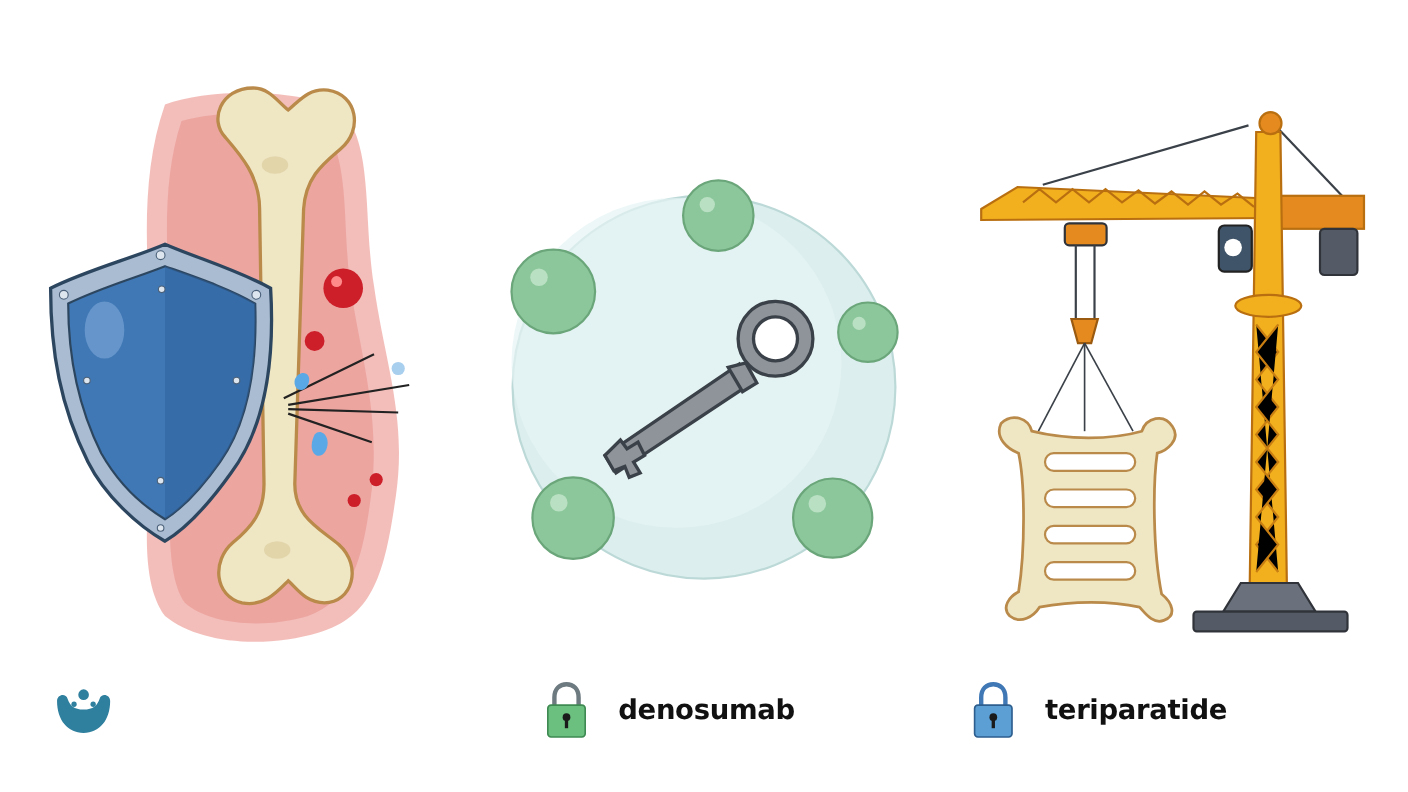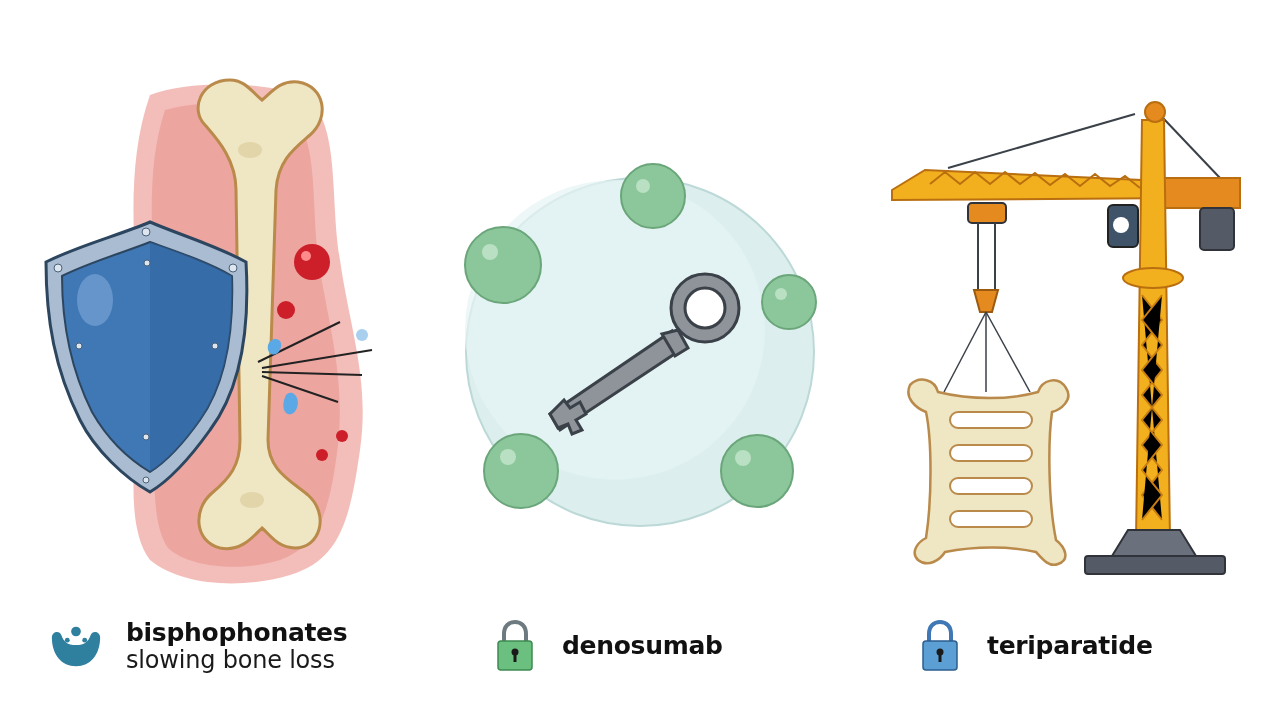--- a/index.html
+++ b/index.html
@@ -134,41 +134,37 @@
 
 <div class="caption" style="left:48px;">
   <div class="icon">
     <svg width="58" height="46" viewBox="0 0 58 46">
       <path d="M4,14 C4,8 12,6 14,12 C16,18 20,22 29,22 C38,22 42,18 44,12 C46,6 54,8 54,14 C54,32 44,44 29,44 C14,44 4,32 4,14 Z" fill="#2f7f9e"></path>
       <circle cx="29" cy="8" r="5" fill="#2f7f9e"></circle>
       <circle cx="20" cy="17" r="2.5" fill="#2f7f9e"></circle>
       <circle cx="38" cy="17" r="2.5" fill="#2f7f9e"></circle>
     </svg>
   </div>
-  <div class="txt">
-    <span class="title">bisphophonates</span>
-    <span class="sub">slowing bone loss</span>
-  </div>
 </div>
 
 <div class="caption" style="left:490px;">
   <div class="icon" style="width:50px;">
     <svg width="40" height="52" viewBox="0 0 40 52">
       <path d="M9,22 L9,14 C9,6 14,2 20,2 C26,2 31,6 31,14 L31,22" fill="none" stroke="#6d7a80" stroke-width="4"></path>
       <rect x="3" y="21" width="34" height="29" rx="3" fill="#6bbf7f" stroke="#3e8a52" stroke-width="1.5"></rect>
       <circle cx="20" cy="32" r="3.5" fill="#1a1a1a"></circle>
       <rect x="18.5" y="33" width="3" height="9" fill="#1a1a1a"></rect>
     </svg>
   </div>
   <div class="txt">
     <span class="title">denosumab</span>
   </div>
 </div>
 
-<div class="caption" style="left:915px;">
+<div class="caption" style="left:878px;">
   <div class="icon" style="width:50px;">
     <svg width="40" height="52" viewBox="0 0 40 52">
       <path d="M9,22 L9,14 C9,6 14,2 20,2 C26,2 31,6 31,14 L31,22" fill="none" stroke="#3f78b5" stroke-width="4"></path>
       <rect x="3" y="21" width="34" height="29" rx="3" fill="#5b9fd4" stroke="#2d5e8e" stroke-width="1.5"></rect>
       <circle cx="20" cy="32" r="3.5" fill="#1a1a1a"></circle>
       <rect x="18.5" y="33" width="3" height="9" fill="#1a1a1a"></rect>
     </svg>
   </div>
   <div class="txt">
     <span class="title">teriparatide</span>

